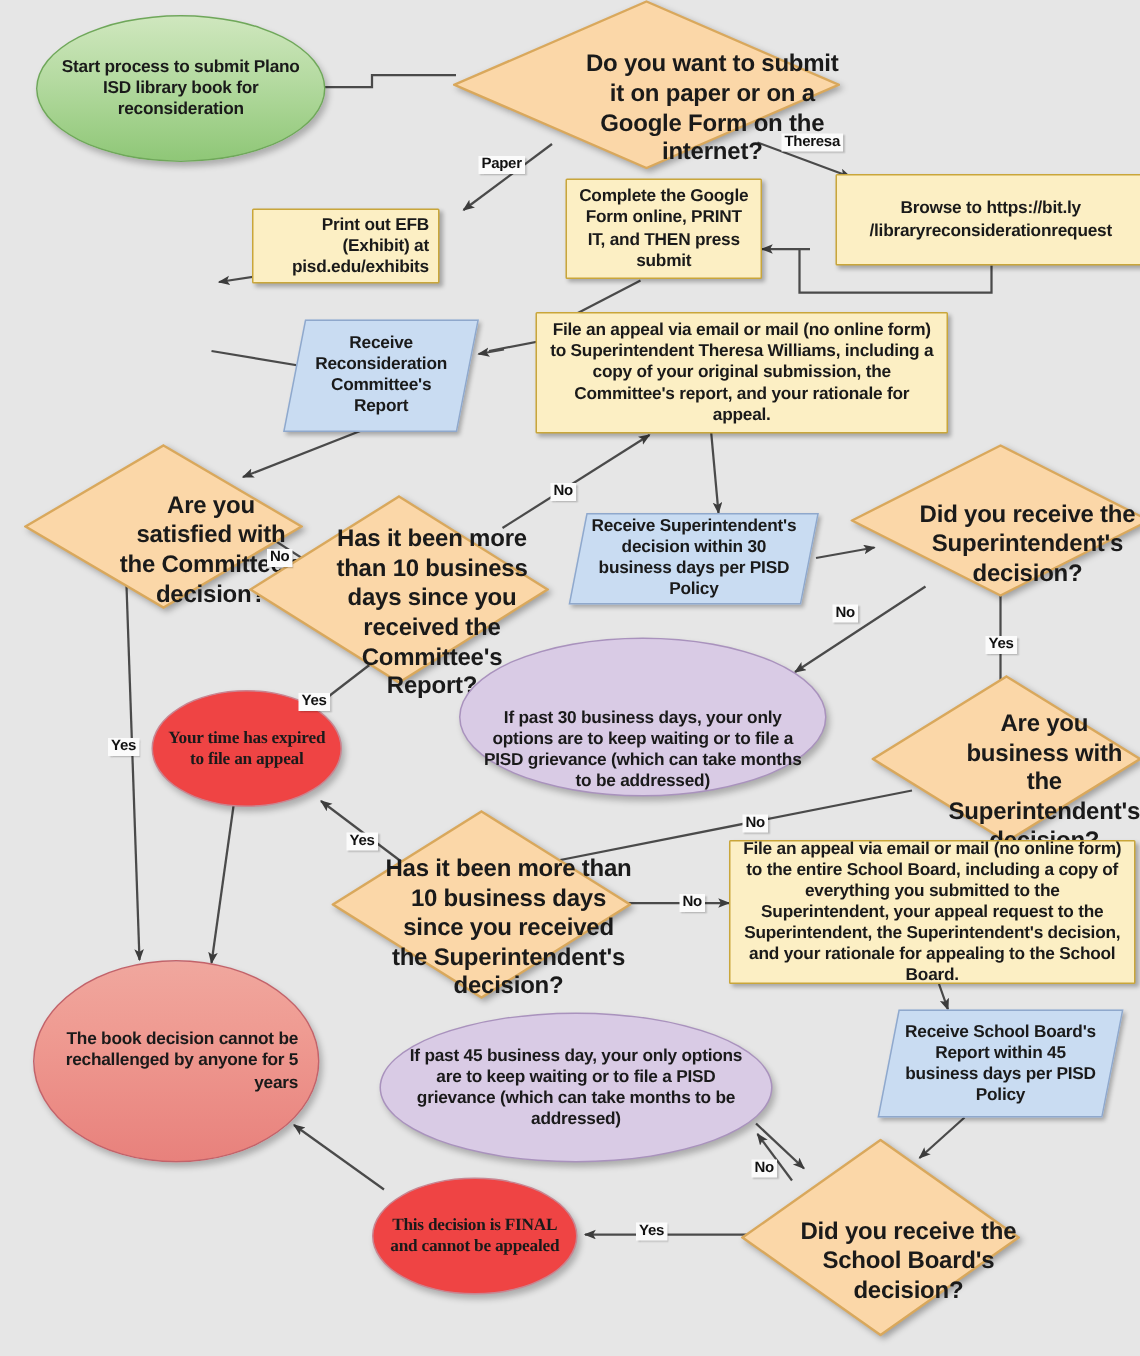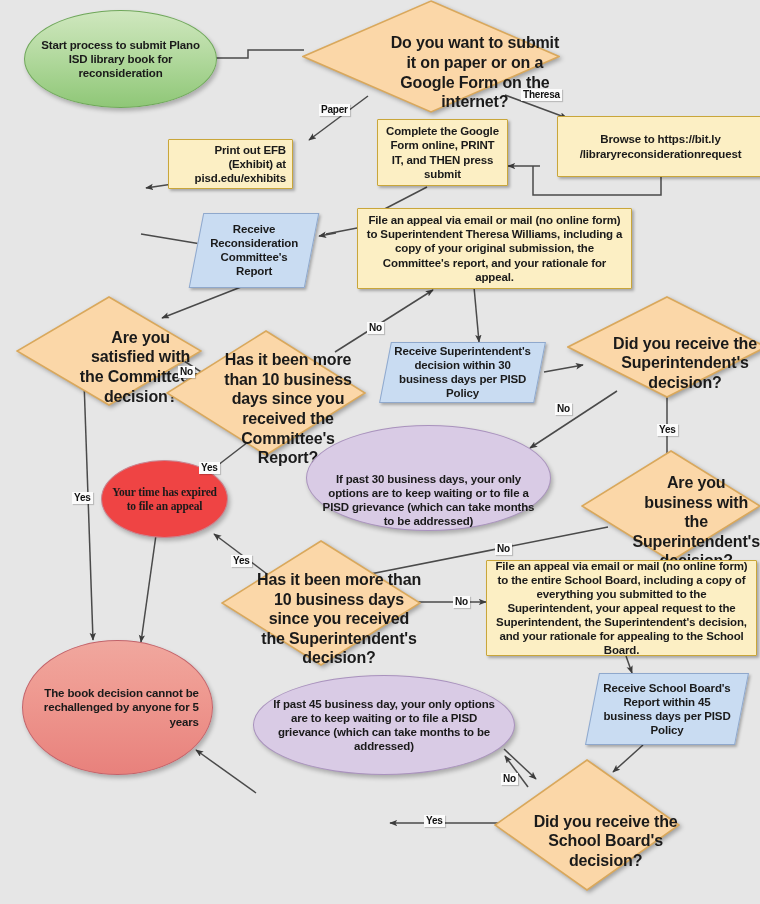--- a/index.html
+++ b/index.html
@@ -271,20 +271,23 @@
 
   <div class="diamond-wrap" style="left:478px;top:759px;width:186px;height:132px;">
     <svg class="dshape" viewBox="0 0 186 132" preserveAspectRatio="none">
       <polygon points="93,1 185,66 93,131 1,66" fill="#fbd7a8" stroke="#d9a85c" stroke-width="1.6"></polygon>
     </svg>
     <div class="dtext">
       <span style="width:80%">Did you receive the School Board's decision?</span>
     </div>
   </div>
 
+  <div class="node ell ell-pink" style="left:232px;top:785px;width:137px;height:78px;">
+    <div class="txt">This decision is FINAL and cannot be appealed</div>
+  </div>
 
   <div class="elabel" style="left:303px;top:104px;">Paper</div>
   <div class="elabel" style="left:505px;top:89px;">Theresa</div>
   <div class="elabel" style="left:162px;top:366px;">No</div>
   <div class="elabel" style="left:351px;top:322px;">No</div>
   <div class="elabel" style="left:183px;top:462px;">Yes</div>
   <div class="elabel" style="left:56px;top:492px;">Yes</div>
   <div class="elabel" style="left:539px;top:403px;">No</div>
   <div class="elabel" style="left:641px;top:424px;">Yes</div>
   <div class="elabel" style="left:479px;top:543px;">No</div>

